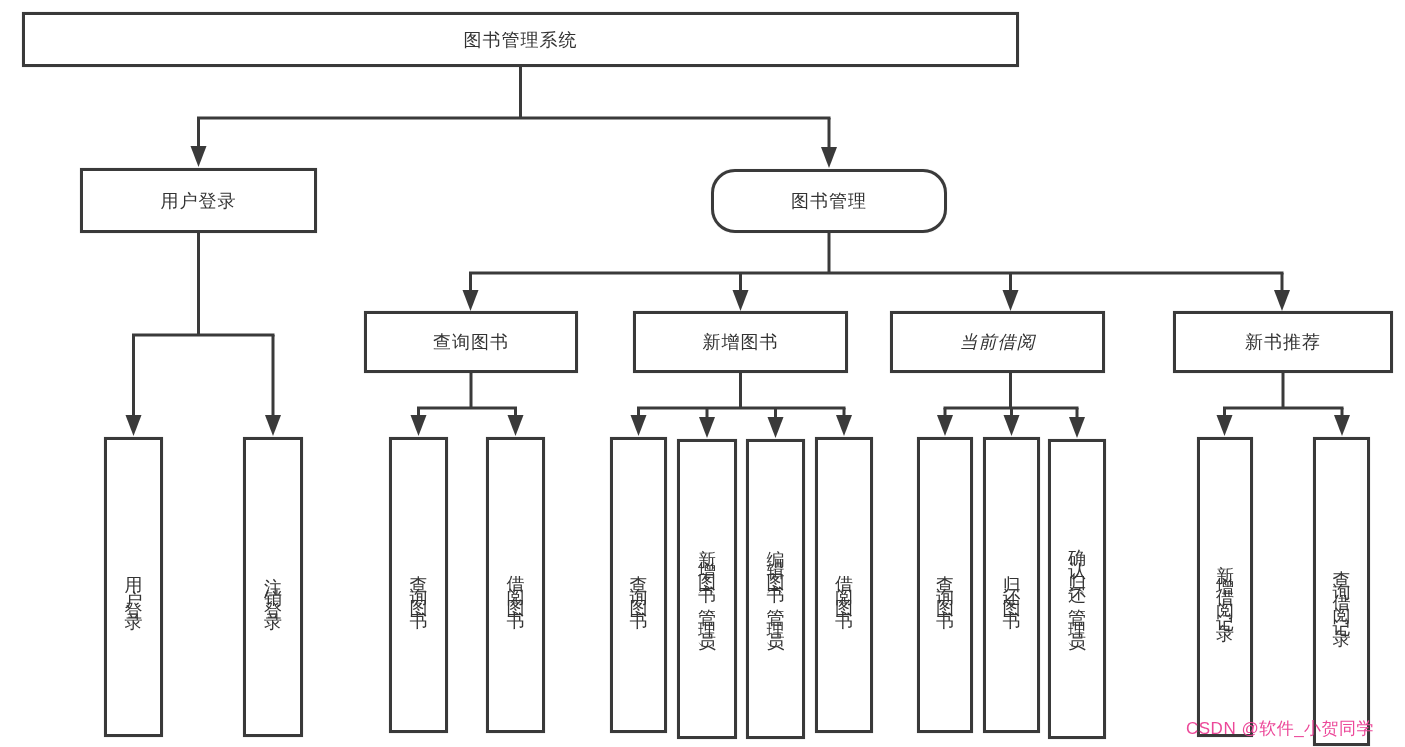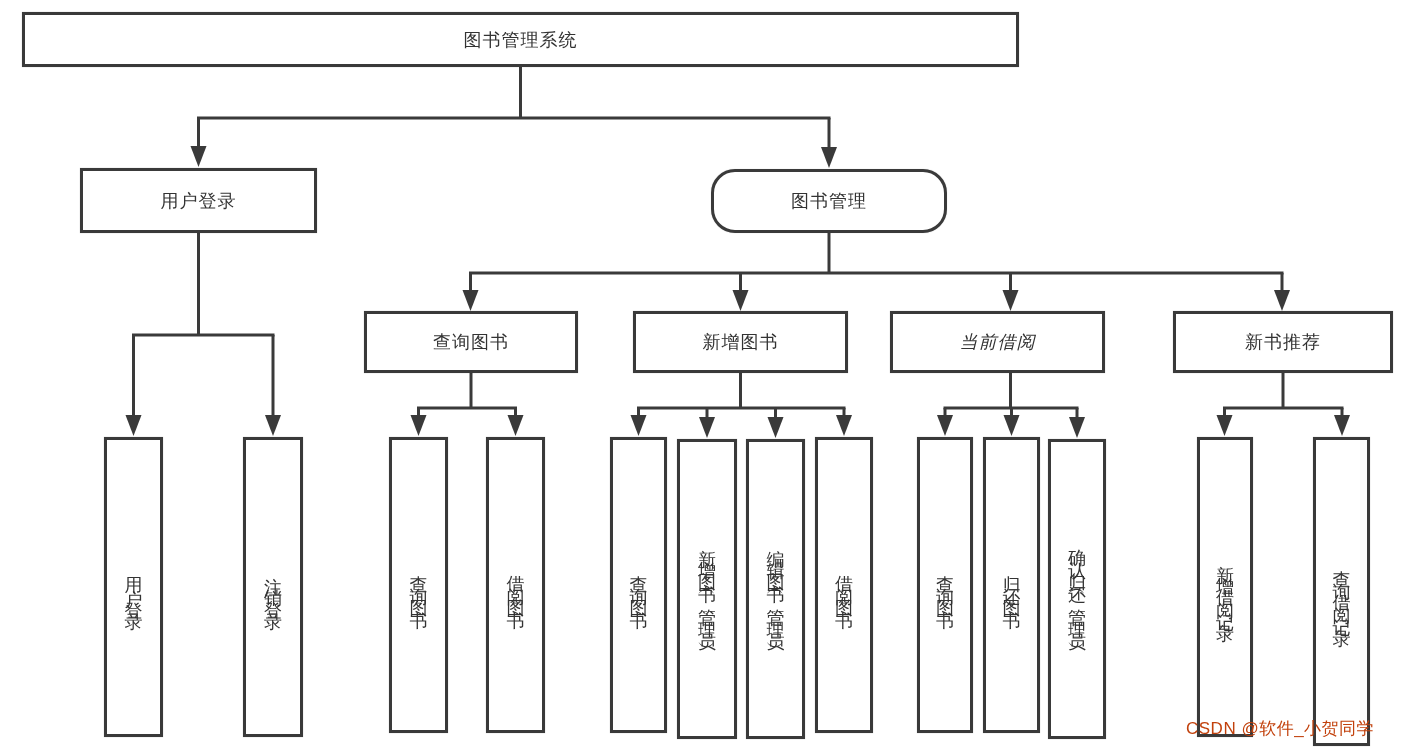--- a/index.html
+++ b/index.html
@@ -38,21 +38,21 @@
     text-orientation: mixed;
     letter-spacing: 12px;
     line-height: 1;
     white-space: nowrap;
   }
   .watermark {
     position: absolute;
     left: 1186px;
     top: 717px;
     font-size: 17px;
-    color: #c2410c;
+    color: #ec4899;
     letter-spacing: 0.5px;
     white-space: nowrap;
     z-index: 5;
   }
 </style>
 </head>
 <body>
 
 <div class="canvas">
 

